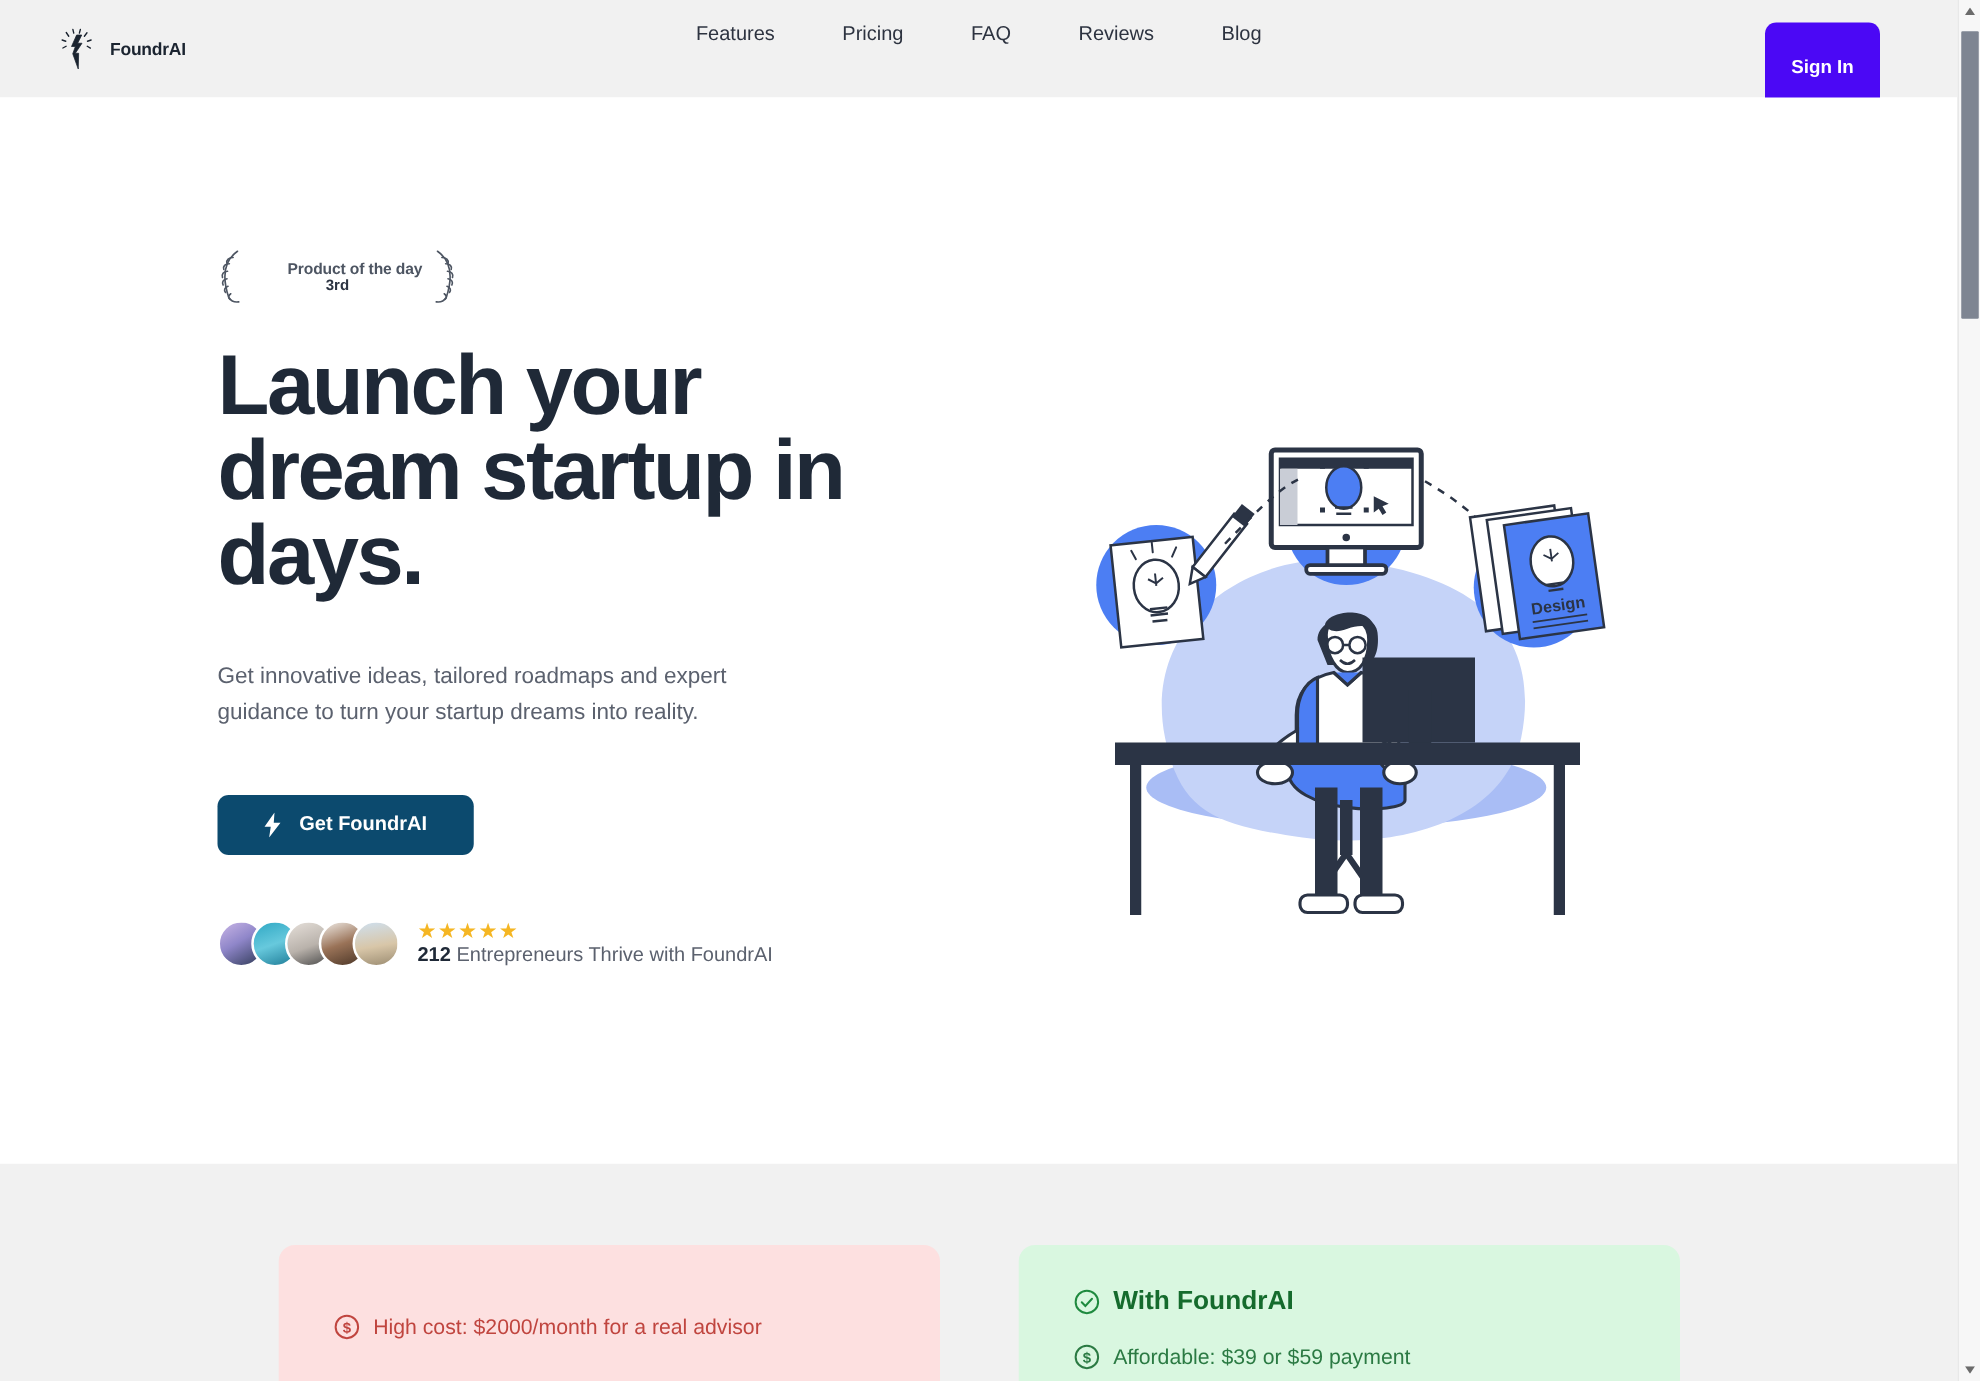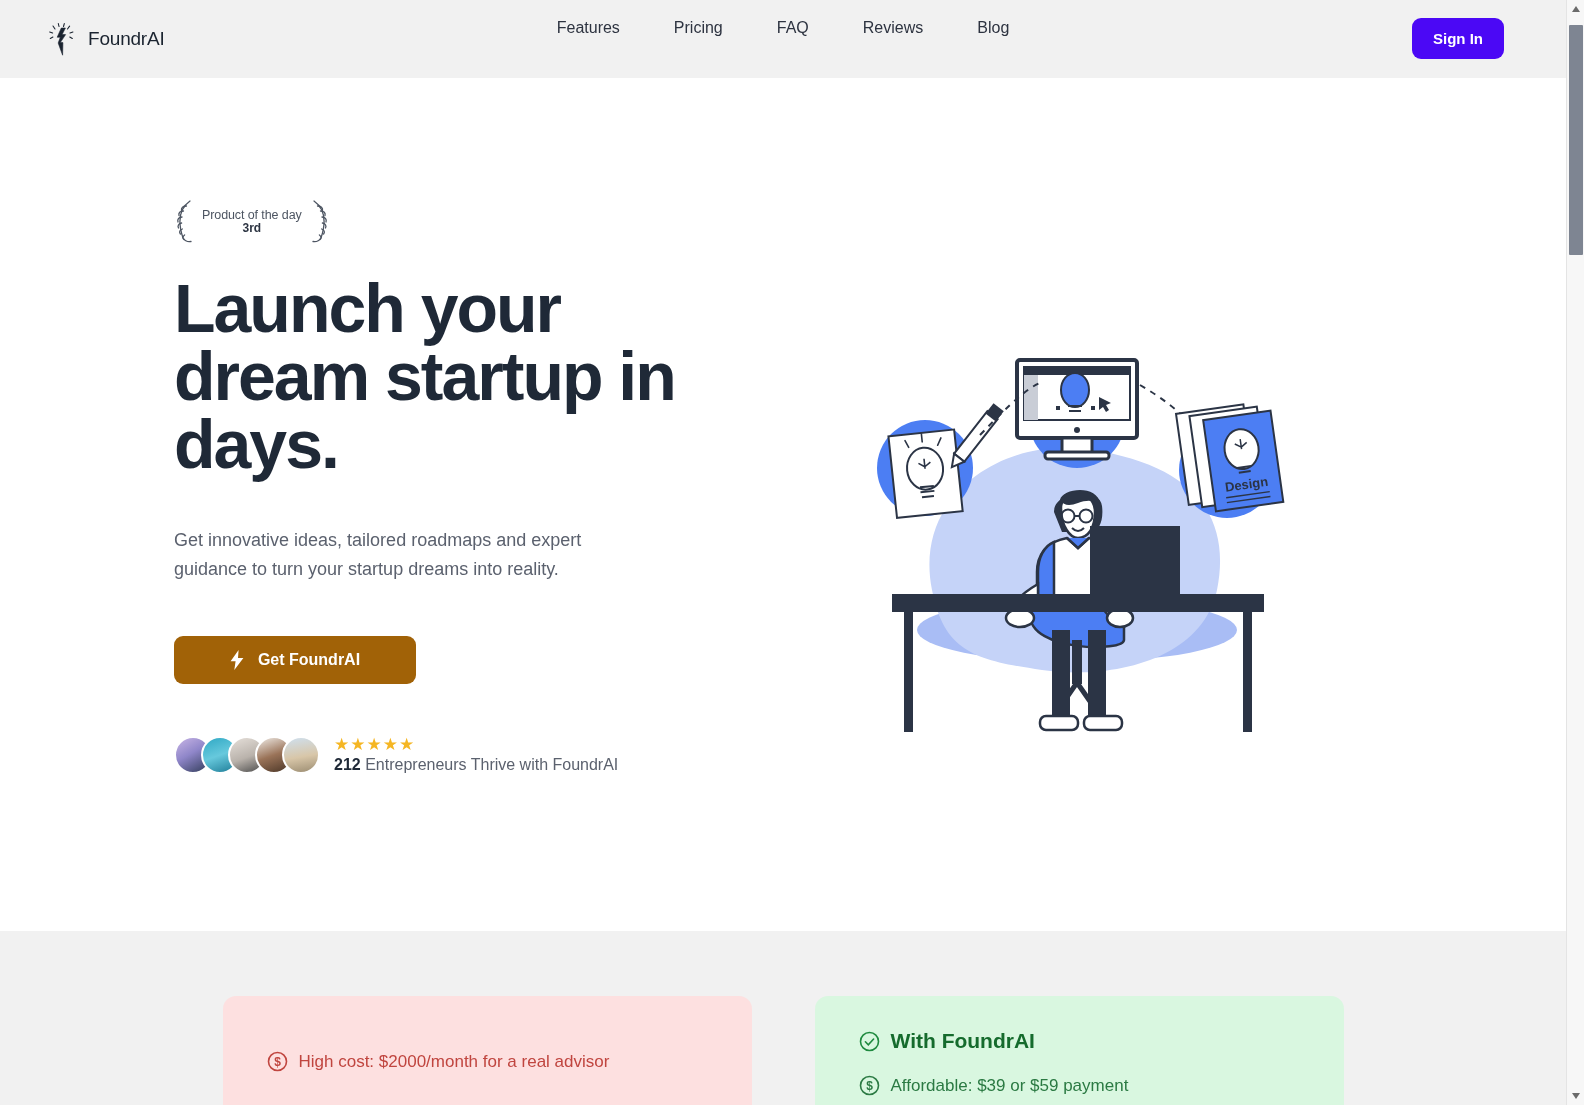--- a/index.html
+++ b/index.html
@@ -17,37 +17,37 @@
     height:78px;
     background:#f1f1f1;
     display:flex;
     align-items:center;
     padding:0 0 0 48px;
     position:relative;
   }
   .brand { display:flex; align-items:center; gap:10px; }
   .brand-mark { width:30px; height:34px; display:block; }
   .brand-name {
-    font-size:19px; font-weight:normal; color:#1b2430; letter-spacing:-0.2px;
+    font-size:14px; font-weight:bold; color:#1b2430; letter-spacing:-0.2px;
   }
   .nav {
     position:absolute; left:0; right:0; top:0; height:56px;
     display:flex; align-items:center; justify-content:center; gap:54px;
     pointer-events:none;
   }
   .nav a {
     pointer-events:auto;
     font-size:16px; color:#2d3340; text-decoration:none;
   }
   .signin {
     position:absolute; right:62px; top:18px;
     background:#4b08f5; color:#fff;
     font-size:15px; font-weight:bold;
     border:none; border-radius:9px;
-    padding:12px 21px; cursor:pointer;
+    padding:27px 21px; cursor:pointer;
   }
 
   
   .banner {
     height:51px;
     background:linear-gradient(90deg,#5b5bef 0%,#7a52f4 38%,#9a4ff0 72%,#b054ee 100%);
     color:#fff;
     display:flex; align-items:center;
     position:relative;
     font-size:15px;
@@ -63,37 +63,37 @@
   }
   .arrow-r { font-size:17px; line-height:1; }
 
   
   .hero { position:relative; height:790px; background:#fff; }
   .hero-left { position:absolute; left:174px; top:120px; width:640px; }
 
   .award { display:flex; align-items:center; gap:2px; height:46px; }
   .laurel { width:22px; height:44px; }
   .award-txt { text-align:center; padding:0 4px; }
-  .award-top { font-size:12.5px; font-weight:normal; color:#4d5562; letter-spacing:-0.1px; }
+  .award-top { font-size:12.5px; font-weight:bold; color:#4d5562; letter-spacing:-0.1px;margin-left:28px; }
   .award-rank { font-size:12px; font-weight:bold; color:#2c3442; margin-top:-1px; }
 
   .headline {
     margin-top:30px;
     font-size:68px; line-height:1.0; font-weight:bold;
     color:#1f2937; letter-spacing:-2px; max-width:520px;
   }
   .subhead {
     margin-top:48px;
     font-size:18px; line-height:1.6; color:#5b616e; max-width:450px;
   }
   .cta {
     margin-top:52px;
     display:inline-flex; align-items:center; justify-content:center; gap:14px;
-    width:242px; height:48px;
-    background:#a16207; color:#fff;
+    width:205px; height:48px;
+    background:#0c4a6e; color:#fff;
     font-size:16px; font-weight:bold;
     border:none; border-radius:9px; cursor:pointer;
   }
   .bolt { width:14px; height:20px; display:block; }
 
   .social { margin-top:52px; display:flex; align-items:center; gap:14px; }
   .avatars { display:flex; }
   .avatars .av {
     width:38px; height:38px; border-radius:50%;
     border:2px solid #fff; margin-left:-11px;

